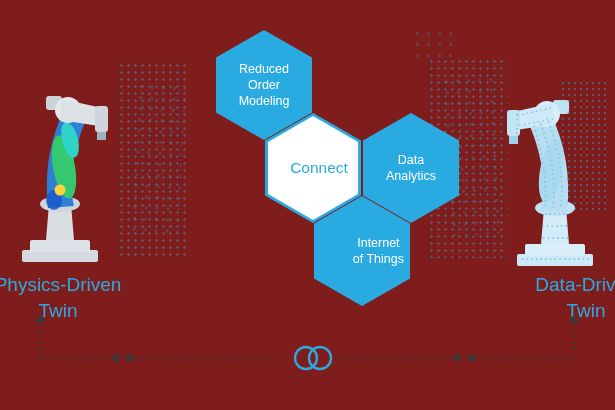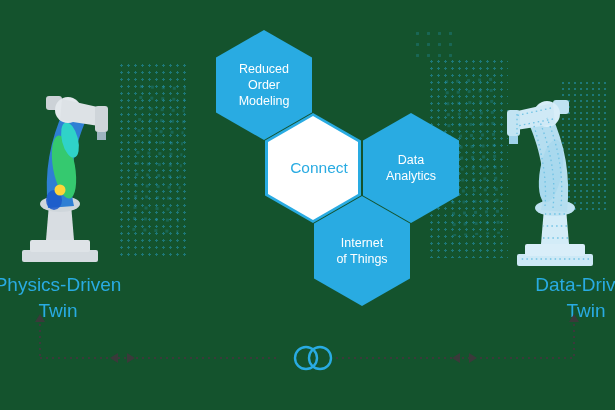--- a/index.html
+++ b/index.html
@@ -1,18 +1,18 @@
 <!DOCTYPE html>
 <html><head>
 <meta charset="utf-8">
 <style>
   * { margin:0; padding:0; box-sizing:border-box; }
   body { background:#fff; }
   .stage {
-    position:relative; width:615px; height:410px; background:#14532d;
+    position:relative; width:615px; height:410px; background:#7f1d1d;
     overflow:hidden; font-family:"Liberation Sans", sans-serif;
   }
 
   
   .hex {
     position:absolute; width:96px; height:110px;
     clip-path:polygon(50% 0,100% 25%,100% 75%,50% 100%,0 75%,0 25%);
     background:#29abe2;
     display:flex; align-items:center; justify-content:center;
     text-align:center;
@@ -133,21 +133,21 @@
 Modeling</span>
   </div>
   <div class="hex connect" style="left:265px;top:113px;padding-left:12px;">
     <div class="hex-inner"></div>
     <span class="hex-label">Connect</span>
   </div>
   <div class="hex" style="left:363px;top:113px;">
     <span class="hex-label">Data
 Analytics</span>
   </div>
-  <div class="hex" style="left:314px;top:196px;">
+  <div class="hex" style="left:314px;top:196px;justify-content:flex-end;">
     <span class="hex-label">Internet
 of Things</span>
   </div>
 
   <div class="twin-label" style="left:-12px;top:272px;">Physics-Driven
 Twin</div>
   <div class="twin-label" style="left:516px;top:272px;">Data-Driven
 Twin</div>
 
   <div class="dotline-v" style="left:39px;top:324px;height:34px;"></div>

